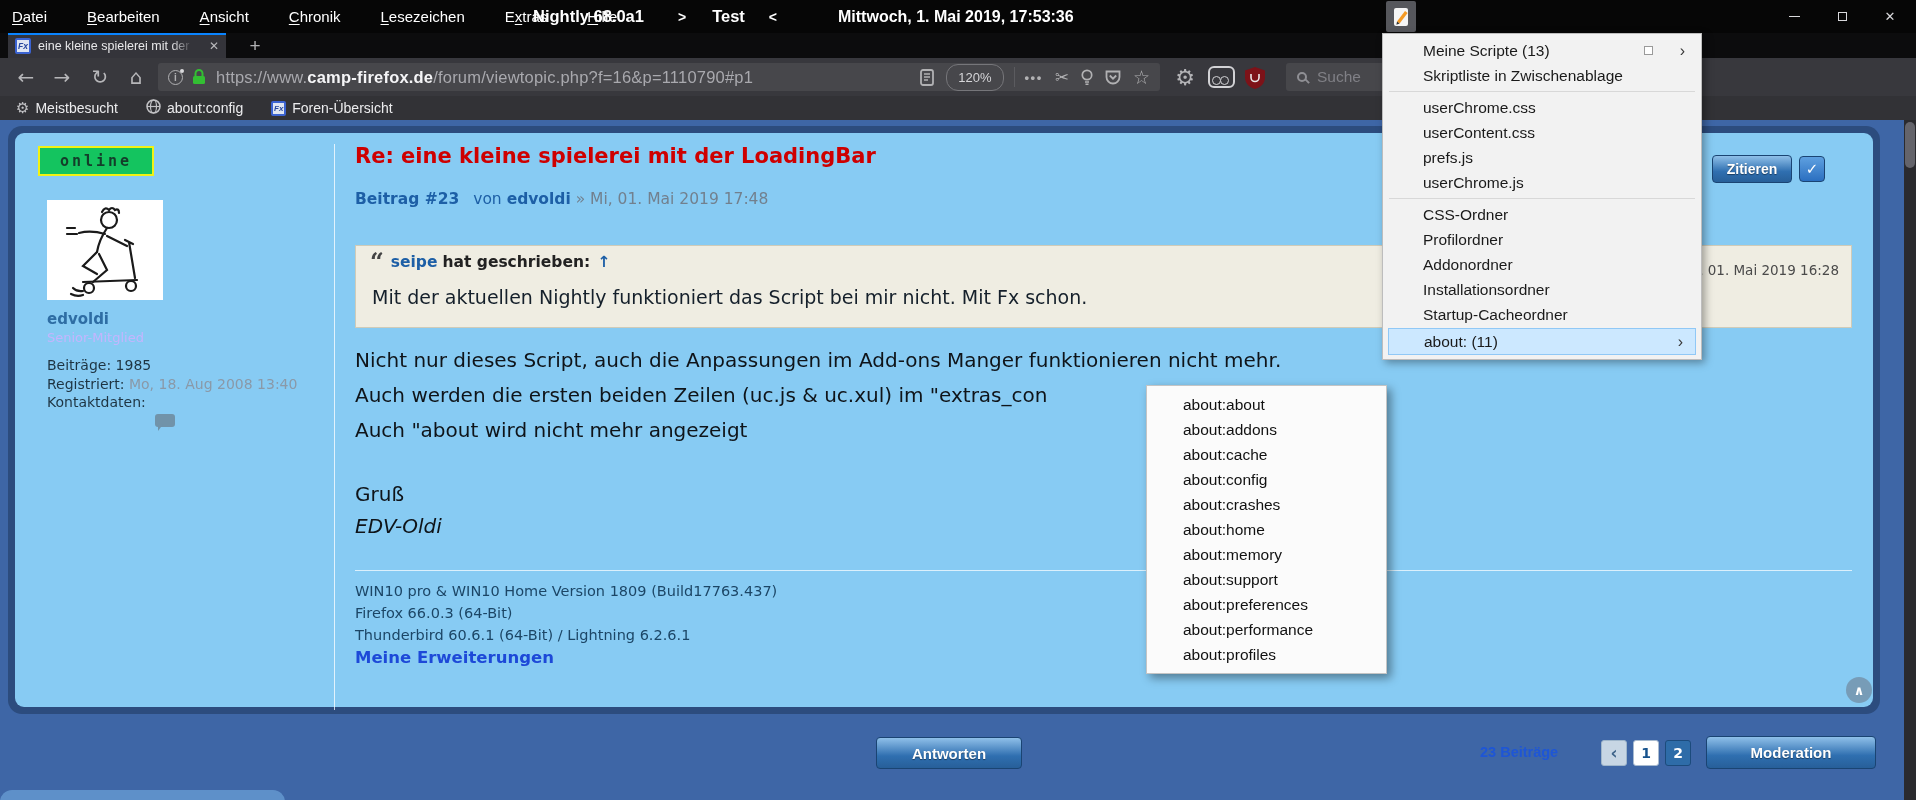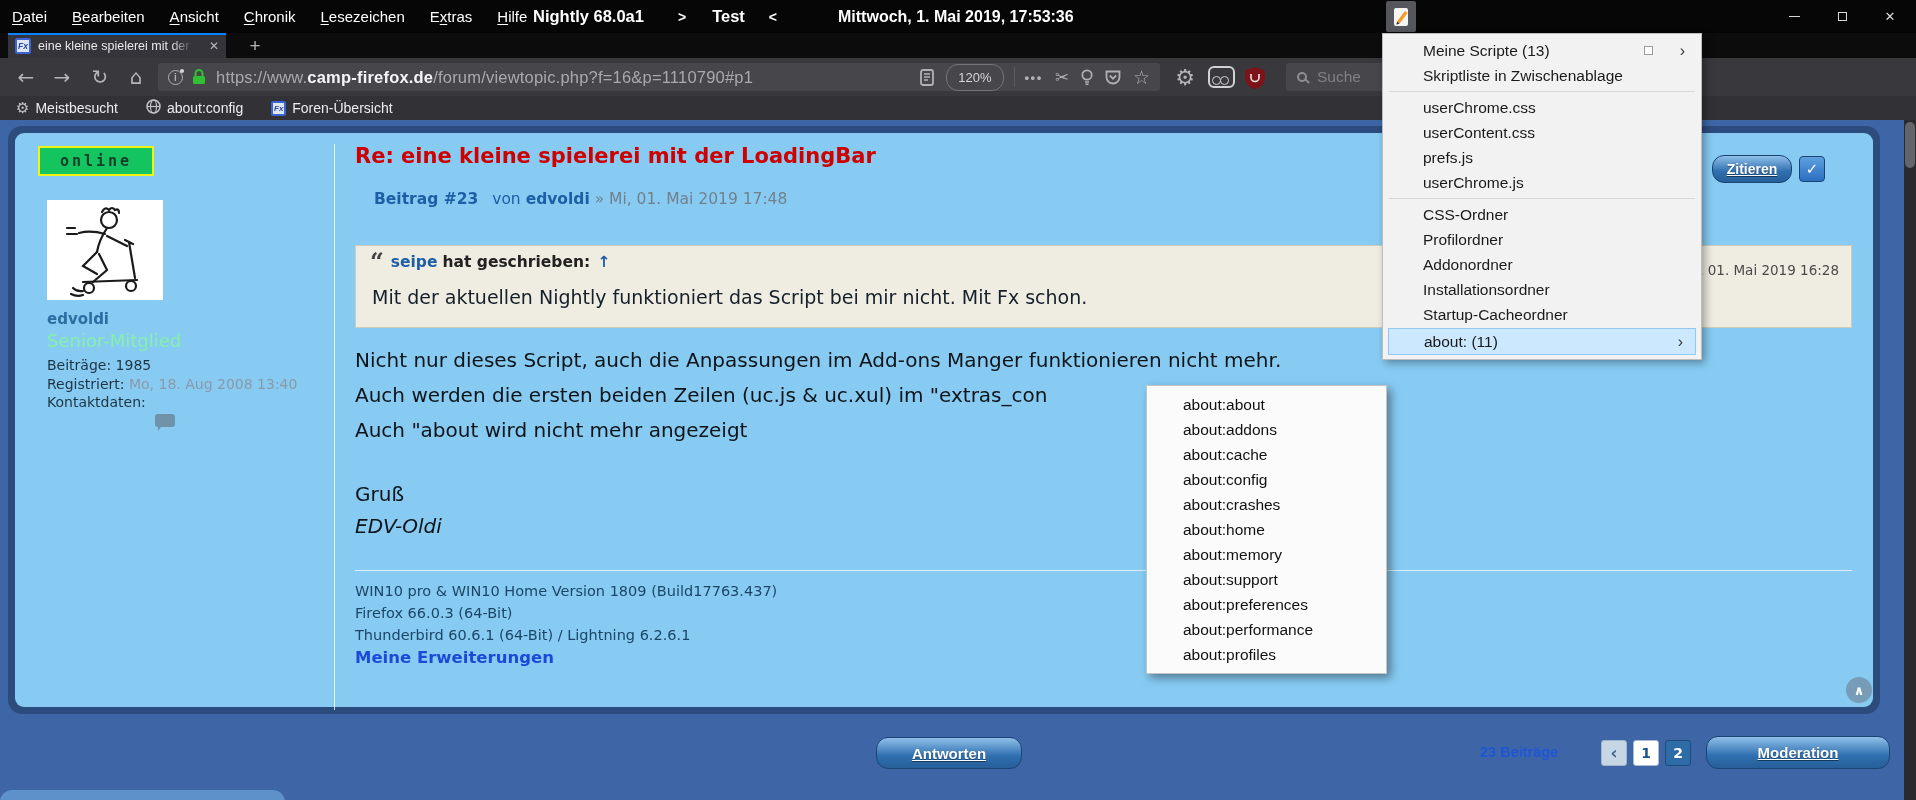--- a/index.html
+++ b/index.html
@@ -1,21 +1,21 @@
 <!DOCTYPE html>
 <html><head>
 <meta charset="utf-8">
 <style>
   *{margin:0;padding:0;box-sizing:border-box;}
   html,body{background:#222;}
   #app{position:relative;width:1916px;height:800px;overflow:hidden;font-family:"Liberation Sans",sans-serif;background:#3E66A6;}
 
   
   .titlebar{position:absolute;left:0;top:0;width:1916px;height:33px;background:#060606;}
-  .tb-menus{position:absolute;left:12px;top:0;height:33px;display:flex;align-items:center;gap:25px;}
+  .tb-menus{position:absolute;left:12px;top:0;height:33px;display:flex;align-items:center;gap:40px;}
   .tb-menu{color:#fff;font-size:15px;cursor:default;}
   .tb-menu .ak{text-decoration:underline;text-underline-offset:2px;}
   .tb-build{position:absolute;left:533px;top:0;height:33px;display:flex;align-items:center;color:#fff;font-weight:bold;font-size:16.5px;}
   .tb-build .sep1{margin-left:34px;font-size:14px;}
   .tb-build .prof{margin-left:26px;}
   .tb-build .sep2{margin-left:24px;font-size:14px;}
   .tb-clock{position:absolute;left:838px;top:0;height:33px;display:flex;align-items:center;color:#fff;font-weight:bold;font-size:16px;}
   .tb-script-btn{position:absolute;left:1386px;top:1px;width:30px;height:31px;background:#56575c;border-radius:2px;display:flex;align-items:center;justify-content:center;}
   .tb-controls{position:absolute;right:2px;top:0;height:33px;display:flex;}
   .tb-ctrl{width:48px;height:33px;display:flex;align-items:center;justify-content:center;color:#d8d8db;font-size:13px;}
@@ -74,60 +74,60 @@
   .content{position:absolute;left:0;top:120px;width:1904px;height:680px;background:#3E66A6;overflow:hidden;font-family:"DejaVu Sans",sans-serif;}
   .scrollbar{position:absolute;left:1904px;top:120px;width:12px;height:680px;background:#2a2a2e;}
   .scroll-thumb{position:absolute;left:1px;top:2px;width:10px;height:46px;background:#64646b;border-radius:5px;}
 
   .frame{position:absolute;left:8px;top:6px;width:1872px;height:588px;background:#2C4C7E;border-radius:14px;}
   .frame-inner{position:absolute;left:7px;top:7px;right:7px;bottom:7px;background:#87CBF3;border-radius:9px;}
 
   .online-badge{position:absolute;left:30px;top:20px;width:116px;height:30px;background:#14C45F;border:2px solid #F2F214;display:flex;align-items:center;justify-content:center;color:#143d2a;font-family:"DejaVu Sans Mono",monospace;font-size:15px;font-weight:bold;letter-spacing:3px;}
   .avatar{position:absolute;left:39px;top:74px;width:116px;height:100px;background:#fff;}
   .u-name{position:absolute;left:39px;top:184px;color:#2E6DA4;font-weight:bold;font-size:15px;}
-  .u-rank{position:absolute;left:39px;top:204px;color:#86efac;font-size:18px;}
+  .u-rank{position:absolute;left:39px;top:204px;color:#c4b5fd;font-size:13px;}
   .u-row{position:absolute;left:39px;font-size:14px;color:#1E3442;}
   .u-row .u-val{color:#8A99A8;}
   .bubble-icon{position:absolute;left:147px;top:288px;width:20px;height:13px;background:#7193A9;border-radius:3px;}
   .bubble-icon::after{content:"";position:absolute;left:3px;bottom:-4px;border:4px solid transparent;border-top-color:#7193A9;border-left-color:#7193A9;border-width:4px 3px;}
   .v-divider{position:absolute;left:326px;top:18px;width:1px;height:566px;background:rgba(255,255,255,.75);}
 
   .p-title{position:absolute;left:347px;top:18px;color:#CE0000;font-weight:bold;font-size:21px;}
-  .p-meta{position:absolute;left:366px;top:64px;font-size:15.5px;color:#72808E;}
+  .p-meta{position:absolute;left:347px;top:64px;font-size:15.5px;color:#72808E;}
   .p-meta .m-num{color:#1D5FA6;font-weight:bold;}
   .p-meta .m-by{color:#1D5FA6;margin-left:14px;}
   .p-meta .m-author{color:#1D5FA6;font-weight:bold;}
   .quotebox{position:absolute;left:347px;top:119px;width:1497px;height:83px;background:#EFEDE2;border:1px solid #CFCBB8;}
   .q-cite{position:absolute;left:14px;top:7px;font-size:15.5px;color:#222;display:flex;align-items:center;}
   .q-mark{font-family:"DejaVu Serif",serif;font-weight:bold;font-size:24px;color:#444;margin-right:7px;line-height:18px;}
   .q-author{color:#1D5FA6;font-weight:bold;}
   .q-wrote{font-weight:bold;margin-left:5px;}
   .q-arrow{color:#1D5FA6;font-weight:bold;margin-left:7px;}
   .q-time{position:absolute;right:12px;top:16px;font-size:13.5px;color:#4a4a4a;}
   .q-text{position:absolute;left:16px;top:40px;font-size:19px;color:#15202b;}
   .p-body{position:absolute;left:347px;top:217px;font-size:20px;color:#0f1419;}
   .p-line{height:35px;line-height:35px;white-space:nowrap;}
   .p-close{position:absolute;left:347px;top:356px;font-size:20px;color:#0f1419;}
   .p-signname{position:absolute;left:347px;top:388px;font-size:20px;font-style:italic;color:#0f1419;}
   .sig-divider{position:absolute;left:347px;top:444px;width:1497px;height:1px;background:rgba(255,255,255,.7);}
   .p-sig{position:absolute;left:347px;top:454px;font-size:14.5px;color:#1C4666;}
   .sig-line{height:22px;line-height:22px;}
   .sig-link{position:absolute;left:347px;top:522px;font-size:16.5px;font-weight:bold;color:#1D49D8;}
 
-  .btn{background:linear-gradient(#8FC0E9,#2F6FB0 60%,#275F99);border:1px solid #1A4473;border-radius:12px;color:#fff;font-weight:bold;text-shadow:0 1px 1px rgba(0,0,0,.45);display:flex;align-items:center;justify-content:center;font-family:"Liberation Sans",sans-serif;text-decoration:underline;}
+  .btn{background:linear-gradient(#8FC0E9,#2F6FB0 60%,#275F99);border:1px solid #1A4473;border-radius:4px;color:#fff;font-weight:bold;text-shadow:0 1px 1px rgba(0,0,0,.45);display:flex;align-items:center;justify-content:center;font-family:"Liberation Sans",sans-serif;}
   .btn-quote{position:absolute;left:1704px;top:29px;width:80px;height:28px;font-size:14px;}
   .btn-check{position:absolute;left:1791px;top:30px;width:26px;height:26px;background:linear-gradient(#5EA0E0,#2B6FC0);border:1px solid #1A4473;border-radius:4px;color:#fff;font-weight:bold;display:flex;align-items:center;justify-content:center;font-size:15px;}
   .to-top{position:absolute;left:1838px;top:551px;width:26px;height:26px;border-radius:50%;background:rgba(110,130,150,.65);color:#fff;display:flex;align-items:center;justify-content:center;font-size:13px;font-weight:bold;}
 
   .btn-reply{position:absolute;left:876px;top:617px;width:146px;height:32px;font-size:15px;}
   .post-count{position:absolute;left:1480px;top:624px;font-size:14.5px;font-weight:bold;color:#1E56D6;font-family:"Liberation Sans",sans-serif;}
   .pag-prev{position:absolute;left:1601px;top:620px;width:26px;height:26px;background:#C7D6E4;border:1px solid #9FB6CB;border-radius:3px;color:#3C6288;font-weight:bold;font-size:17px;display:flex;align-items:center;justify-content:center;}
   .pag-1{position:absolute;left:1633px;top:620px;width:26px;height:26px;background:#fff;border:1px solid #A8BBD0;border-radius:3px;color:#17538D;font-weight:bold;font-size:14px;display:flex;align-items:center;justify-content:center;}
   .pag-2{position:absolute;left:1665px;top:620px;width:26px;height:26px;background:#2E6CA8;border:1px solid #1C4B7C;border-radius:3px;color:#fff;font-weight:bold;font-size:14px;display:flex;align-items:center;justify-content:center;}
-  .btn-mod{position:absolute;left:1706px;top:616px;width:184px;height:33px;font-size:15px;}
+  .btn-mod{position:absolute;left:1706px;top:616px;width:170px;height:33px;font-size:15px;}
   .next-post-stub{position:absolute;left:0px;top:670px;width:285px;height:20px;background:#5E90C9;border-radius:12px 12px 0 0;}
 
   
   .menu{position:absolute;left:1382px;top:33px;width:320px;background:#F2F2F2;border:1px solid #BDBDBD;box-shadow:3px 3px 8px rgba(0,0,0,.35);padding:4px 4px;z-index:60;}
   .menu-row{position:relative;height:25px;display:flex;align-items:center;padding:0 14px 0 36px;font-size:15.5px;color:#1a1a1a;white-space:nowrap;}
   .menu-row.selected{background:#CCE8FF;border:1px solid #90C8F6;height:27px;margin:1px 1px 0 1px;padding-left:35px;}
   .menu-row.sep{height:7px;padding:0;}
   .menu-row.sep::after{content:"";position:absolute;left:2px;right:2px;top:3px;height:1px;background:#D8D8D8;}
   .mi-box{width:9px;height:9px;border:1px solid #9a9a9a;background:#fff;margin-left:auto;margin-right:30px;}
   .mi-arrow{position:absolute;right:12px;color:#3a3a3a;font-size:16px;}

